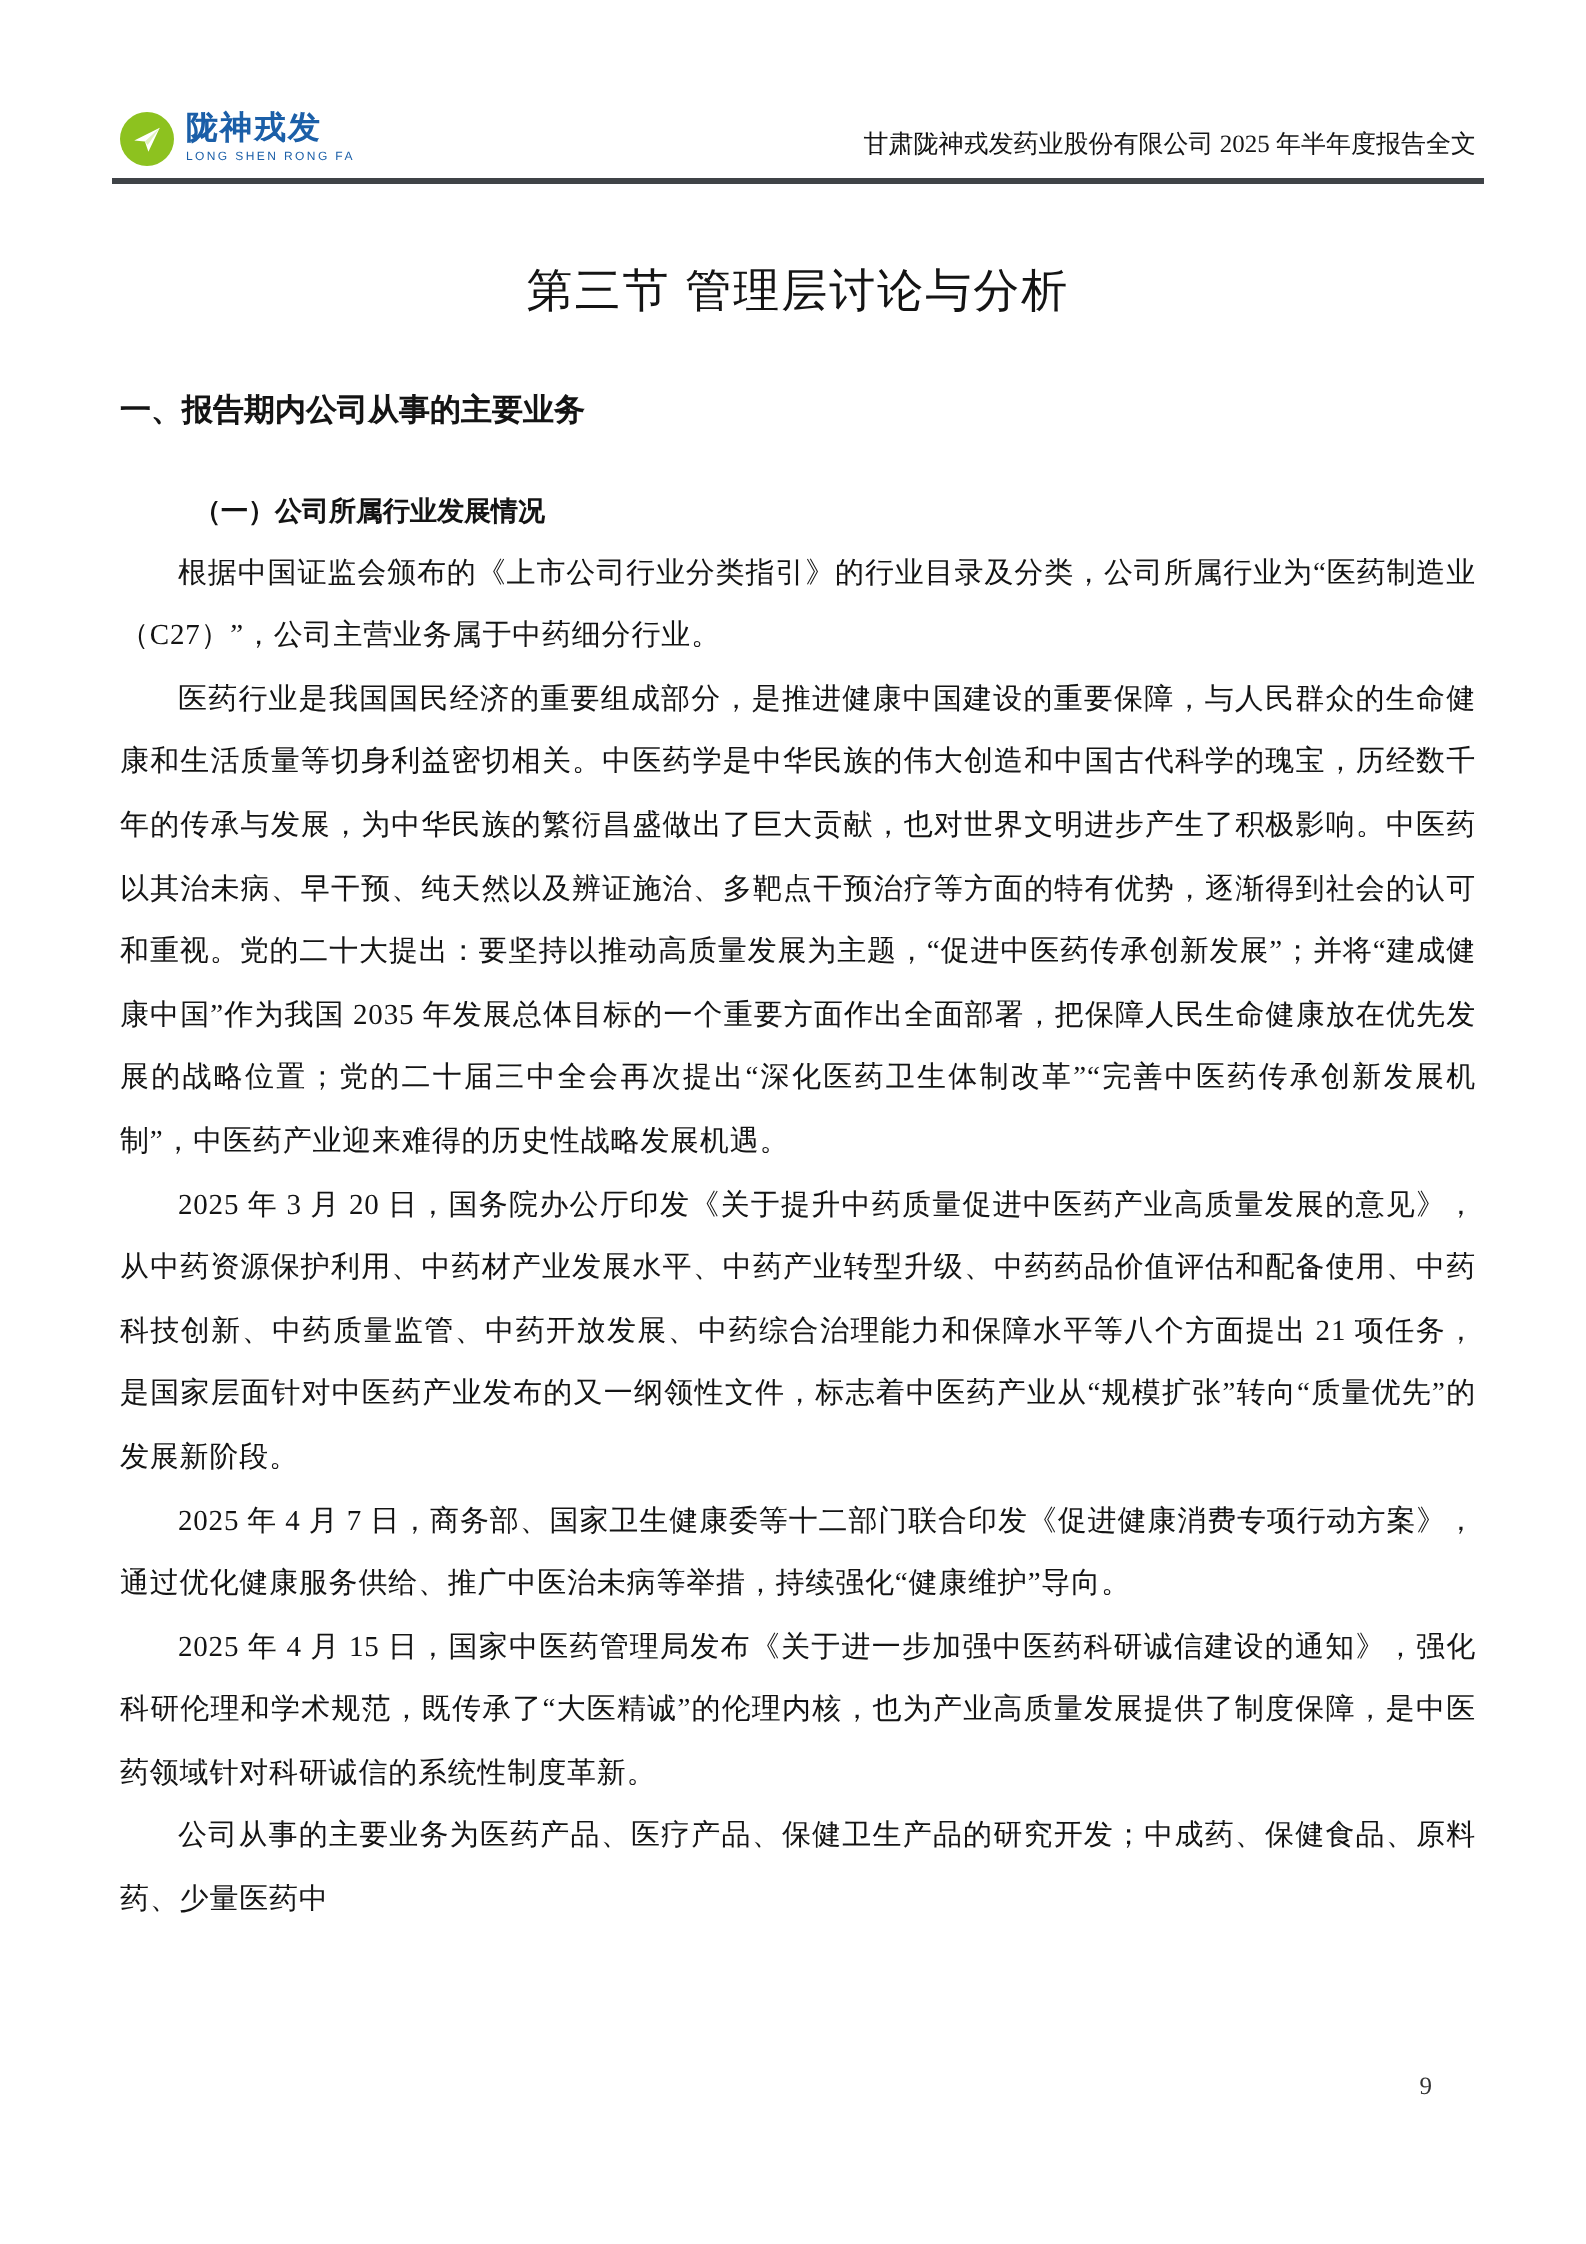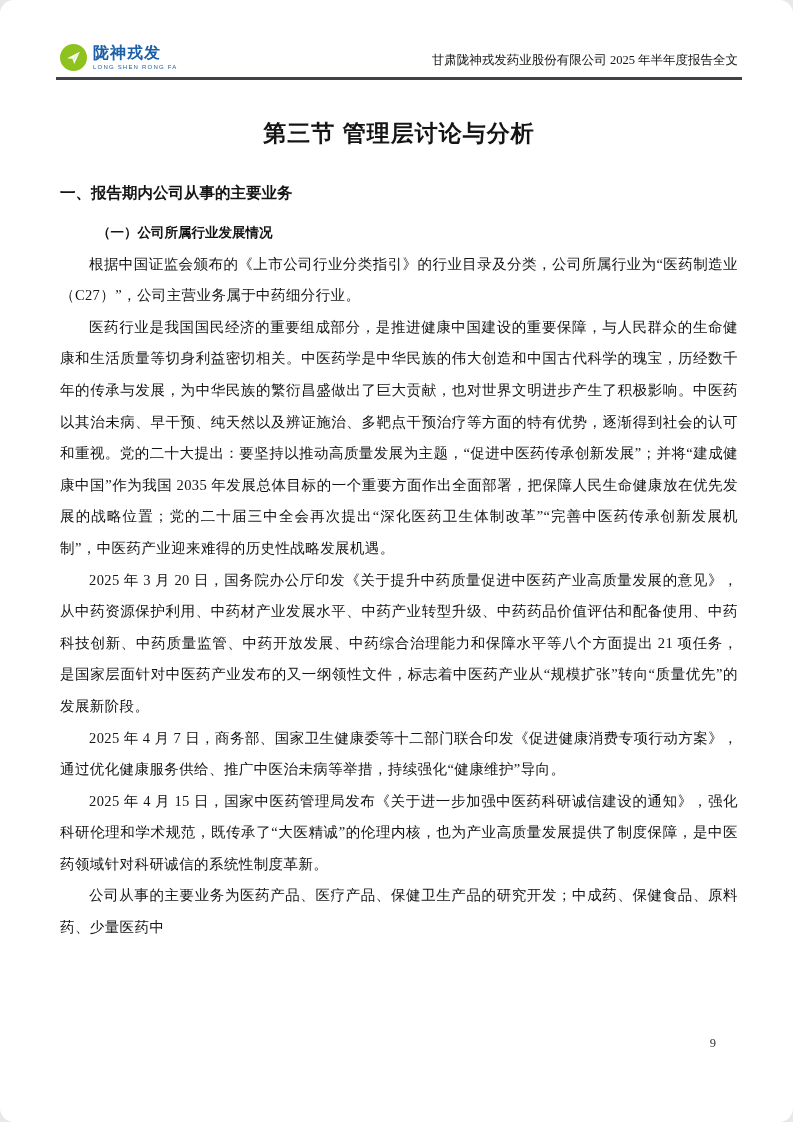--- a/index.html
+++ b/index.html
@@ -3,25 +3,24 @@
 <meta charset="utf-8">
 <style>
   html, body { margin: 0; padding: 0; background: #e8e8e8; }
   .page {
     position: relative;
     width: 793px;
     height: 1122px;
     margin: 0 auto;
     background: #ffffff;
     box-sizing: border-box;
-    padding: 0 55px 0 60px;
+    padding: 12px 55px 0 60px;
     font-family: "Liberation Serif", "DejaVu Serif", serif;
     color: #141414;
     overflow: hidden;
-    border-radius: 14px;
   }
 
   
   .header {
     padding-top: 44px;
     display: flex;
     justify-content: space-between;
     align-items: flex-end;
   }
   .logo { display: flex; align-items: center; gap: 6px; }
@@ -47,39 +46,39 @@
   .header-rule {
     height: 3px; background: #3f4347;
     margin: 6px -4px 0 -4px;
   }
 
   
   .doc-heading {
     margin-top: 38px;
     text-align: center;
     font-family: "Liberation Sans", "DejaVu Sans", sans-serif;
-    font-weight: bold;
+    font-weight: normal;
     font-size: 23px;
     letter-spacing: 1px;
   }
   .section-heading {
     margin-top: 34px;
     font-family: Liberation Mono, monospace;
     font-weight: bold;
     font-size: 15.5px;
   }
   .sub-heading {
     font-family: "Liberation Sans", "DejaVu Sans", sans-serif;
     font-weight: bold;
     font-size: 13.5px;
     line-height: 31.6px;
     text-indent: 37px;
     margin: 0;
   }
-  .sub-heading.first { margin-top: 13px; }
+  .sub-heading.first { margin-top: 24px; }
 
   
   .body-block { margin-top: 0; }
   .body-block p {
     margin: 0;
     font-size: 14.5px;
     line-height: 31.6px;
     text-indent: 2em;
     text-align: justify;
     letter-spacing: 0.4px;

